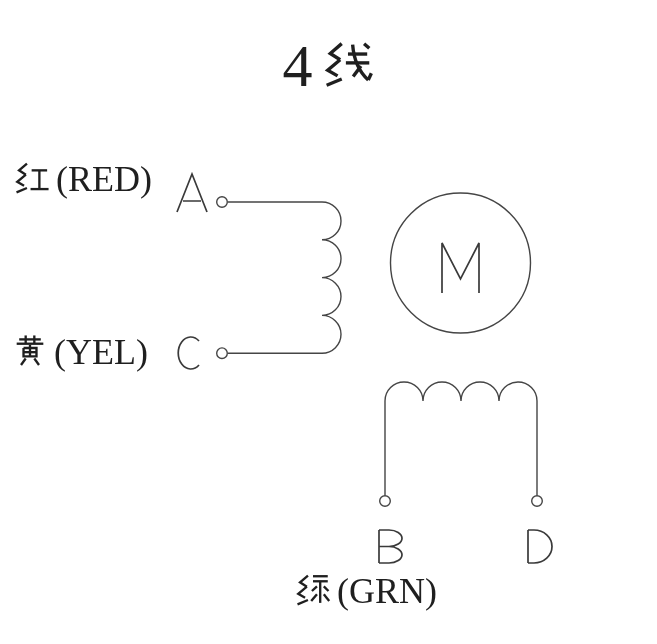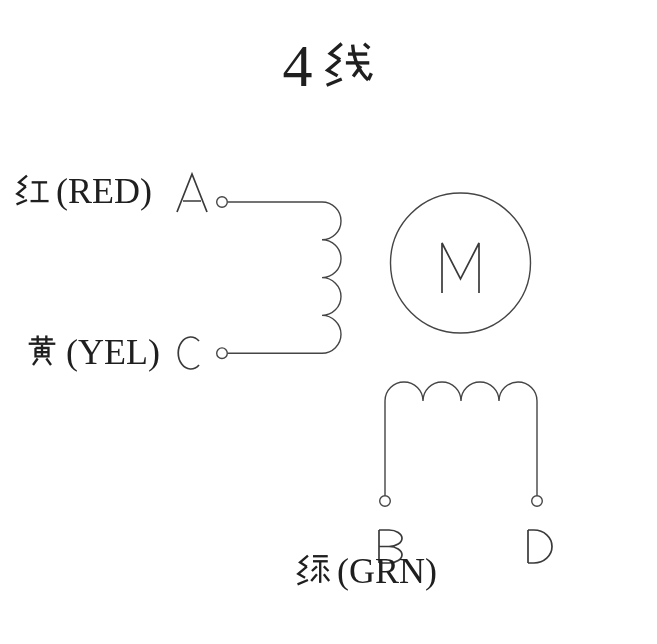--- a/index.html
+++ b/index.html
@@ -65,48 +65,48 @@
     </g>
     <g class="letters">
       <path d="M177,212 L192,174 L207,212 M183,201 L201,201" aria-label="A"></path>
       <path d="M199,341 A12.5,16 0 1 0 199,365" aria-label="C"></path>
       <path d="M442,293 L442,243 L460.5,279 L479,243 L479,293" aria-label="M"></path>
       <path d="M379,530 L379,563 M379,530 L389,530 A13,8.25 0 0 1 389,546.5 L379,546.5 M389,546.5 A13,8.25 0 0 1 389,563 L379,563" aria-label="B"></path>
       <path d="M528,530 L528,563 M528,530 L534,530 A18,16.5 0 0 1 534,563 L528,563" aria-label="D"></path>
     </g>
   </svg>
 
-  <div class="label" style="left:14px; top:170px;">
+  <div class="label" style="left:14px; top:158px;">
     <svg class="cjk" width="36" height="36" viewBox="0 0 100 100" role="img" aria-label="红">
       <path d="M36,7 L14,26 L33,38"></path>
       <path d="M33,38 L9,58 L28,69"></path>
       <path d="M7,87 L36,75"></path>
       <path d="M49,26 L92,26"></path>
       <path d="M70.5,26 L70.5,78"></path>
       <path d="M46,78 L96,78"></path>
     </svg>
     <span>(RED)</span>
   </div>
 
-  <div class="label" style="left:24px; top:331px;">
+  <div class="label" style="left:12px; top:331px;">
     <svg class="cjk" width="36" height="36" viewBox="0 0 100 100" role="img" aria-label="黄">
       <path d="M20,15 L80,15"></path>
       <path d="M38,4 L38,27"></path>
       <path d="M62,4 L62,27"></path>
       <path d="M13,27 L87,27"></path>
       <path d="M32,39 L68,39 L68,62 L32,62 L32,39"></path>
       <path d="M32,50.5 L68,50.5"></path>
       <path d="M50,30 L50,62"></path>
       <path d="M38,68 L25,86"></path>
       <path d="M62,68 L75,86"></path>
     </svg>
     <span>(YEL)</span>
   </div>
 
-  <div class="label" style="left:295px; top:550px;">
+  <div class="label" style="left:295px; top:570px;">
     <svg class="cjk" width="36" height="36" viewBox="0 0 100 100" role="img" aria-label="绿">
       <path d="M36,7 L14,26 L33,38"></path>
       <path d="M33,38 L9,58 L28,69"></path>
       <path d="M7,87 L36,75"></path>
       <path d="M50,9 L91,9"></path>
       <path d="M50,23 L91,23"></path>
       <path d="M70,23 L70,83"></path>
       <path d="M61,37 L47,50"></path>
       <path d="M80,37 L93,50"></path>
       <path d="M61,59 L45,78"></path>

